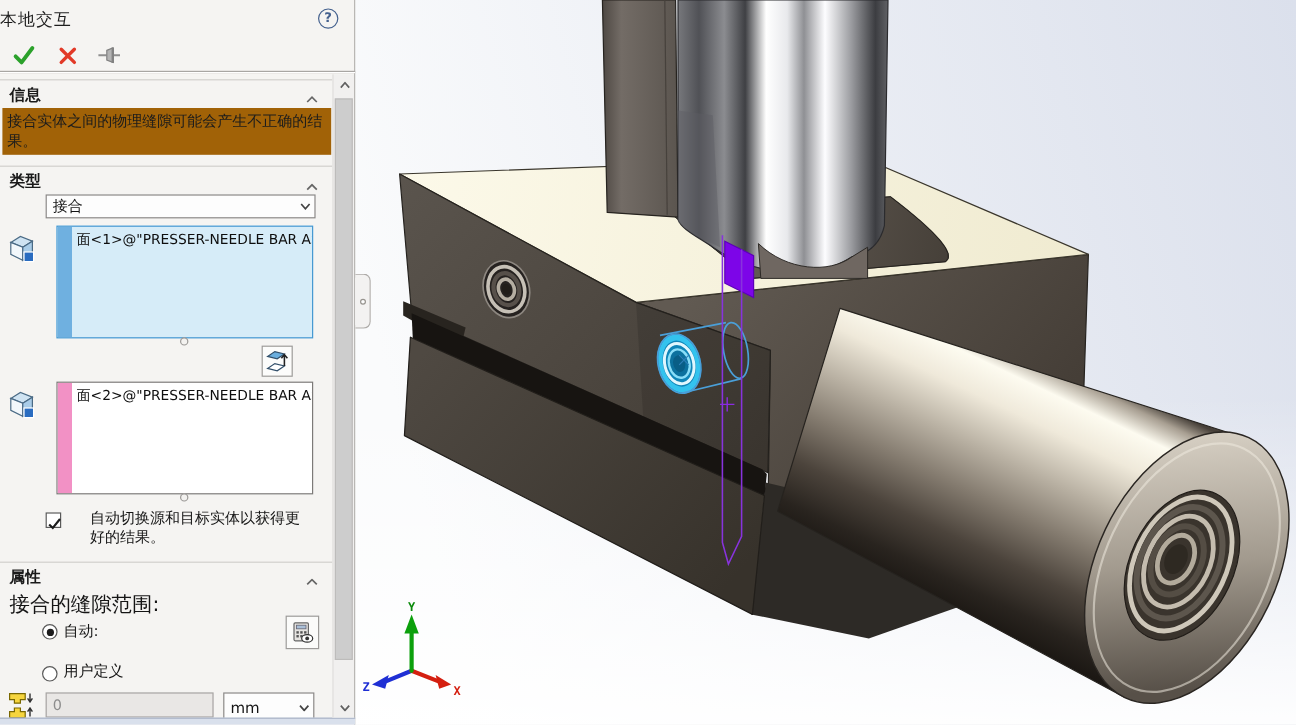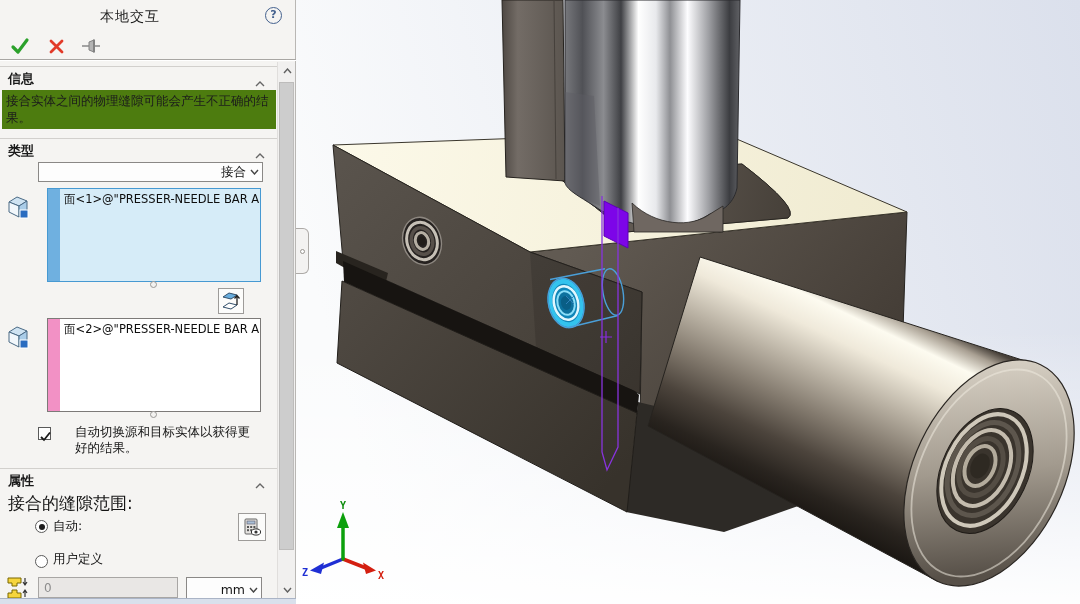--- a/index.html
+++ b/index.html
@@ -4,41 +4,41 @@
 <style>
   * { margin:0; padding:0; box-sizing:border-box; }
   html,body { width:1080px; height:604px; overflow:hidden;
     font-family:"DejaVu Sans","Liberation Sans",sans-serif; }
   #screen { position:relative; width:1080px; height:604px; background:#f5f4f2; }
 
   
   #panel { position:absolute; left:0; top:0; width:296px; height:604px;
     background:#f5f4f2; border-right:1px solid #b9b7b4; }
   .titlebar { position:absolute; left:0; top:0; width:296px; height:32px; }
-  .title { position:absolute; left:0; right:36px; top:8px; text-align:center;
+  .title { position:absolute; left:0; right:36px; top:8px; text-align:left;
     font-size:14px; color:#1d1d1d; letter-spacing:1px; }
   .help-badge { position:absolute; right:14px; top:7px; width:17px; height:17px;
     border:1.6px solid #44618e; border-radius:50%; color:#44618e; font-size:11px;
     font-weight:bold; text-align:center; line-height:14px; }
   .toolbar { position:absolute; left:8px; top:34px; height:24px; display:flex; gap:12px; align-items:center; }
   .tbtn { width:24px; height:22px; display:flex; align-items:center; justify-content:center; }
   .top-divider { position:absolute; left:0; top:59px; width:296px; height:2px;
     background:#a8a6a3; border-bottom:1px solid #ffffff; }
 
   .section-header { position:absolute; left:0; width:277px; height:22px;
     border-top:1px solid #d2d0cd; padding:3px 8px 0 8px;
     font-size:13px; font-weight:bold; color:#1a1a1a; }
   .sec-chev { position:absolute; right:12px; top:8px; }
 
   .warning-box { position:absolute; left:2px; top:90px; width:274px;
-    background:#4d7c0f; color:#1c1c1c; font-size:12.5px; line-height:17px;
+    background:#a16207; color:#1c1c1c; font-size:12.5px; line-height:17px;
     padding:2px 4px 3px 4px; }
 
   .combo { position:absolute; background:#fdfdfd; border:1px solid #8a8886;
-    font-size:12.5px; color:#151515; display:flex; align-items:center;text-align:right; }
+    font-size:12.5px; color:#151515; display:flex; align-items:center; }
   .combo .val { flex:1; padding-left:5px; white-space:nowrap; overflow:hidden; }
   .combo .chev { width:16px; display:flex; justify-content:center; }
 
   .selbox { position:absolute; left:47px; width:214px; height:94px; overflow:hidden; }
   .selbox1 { top:188px; background:#d6ecf8; border:1px solid #4699d2; }
   .selbox2 { top:318px; background:#ffffff; border:1px solid #7c7a78; }
   .colorbar { position:absolute; left:0; top:0; bottom:0; width:12px; }
   .selbox1 .colorbar { background:#6fb0e0; }
   .selbox2 .colorbar { background:#f291c5; }
   .seltext { position:absolute; left:16px; top:3px; font-size:11.5px; color:#0e0e0e; white-space:nowrap; }

